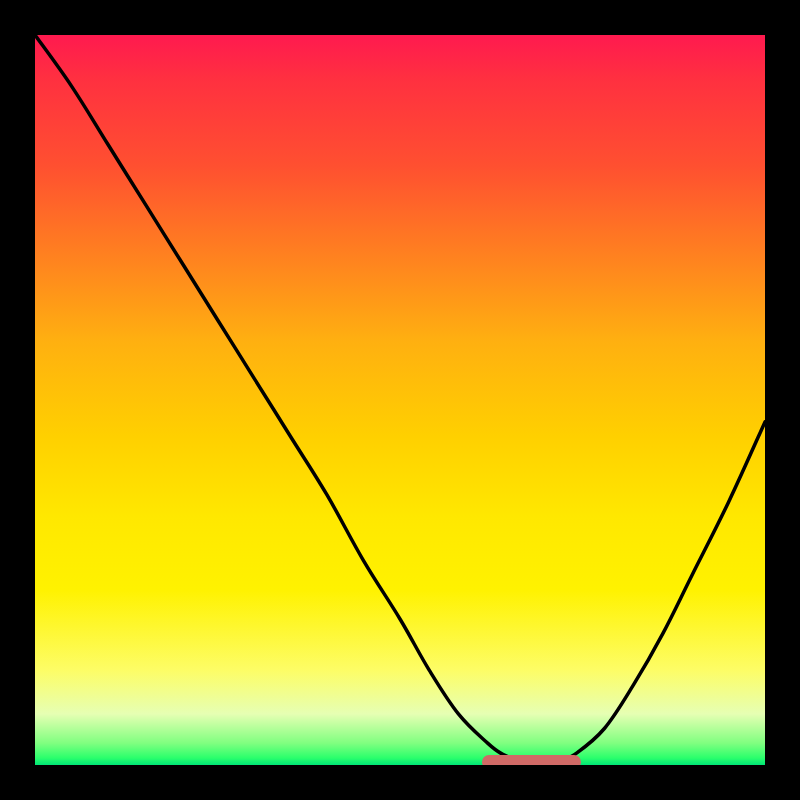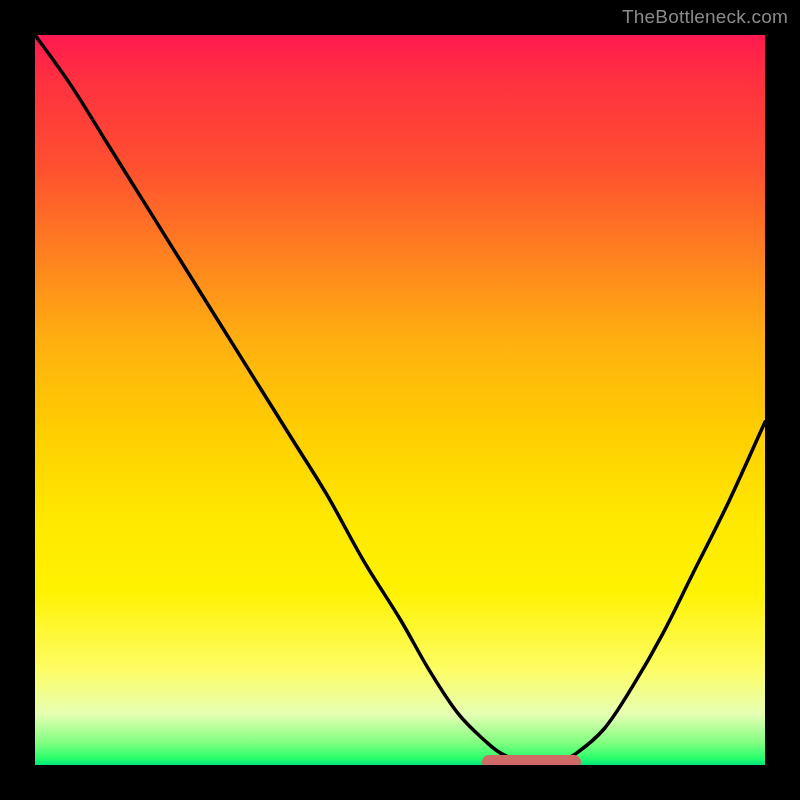--- a/index.html
+++ b/index.html
@@ -80,14 +80,13 @@
   <div class="plot">
     <div class="gradient"></div>
 
     <svg class="curve-layer" viewBox="0 0 730 730" preserveAspectRatio="none">
       <path id="curve-path" d="M 0.00 0.00 C 6.57 9.20, 23.36 31.39, 36.50 51.10 C 49.64 70.81, 59.86 88.48, 73.00 109.50 C 86.14 130.52, 96.36 146.88, 109.50 167.90 C 122.64 188.92, 132.86 205.28, 146.00 226.30 C 159.14 247.32, 169.36 263.68, 182.50 284.70 C 195.64 305.72, 205.86 322.08, 219.00 343.10 C 232.14 364.12, 242.36 380.48, 255.50 401.50 C 268.64 422.52, 278.86 437.56, 292.00 459.90 C 305.14 482.24, 315.36 503.26, 328.50 525.60 C 341.64 547.94, 353.17 564.29, 365.00 584.00 C 376.83 603.71, 383.69 618.02, 394.20 635.10 C 404.71 652.18, 412.89 665.76, 423.40 678.90 C 433.91 692.04, 444.72 700.87, 452.60 708.10 C 460.48 715.33, 461.94 716.03, 467.20 719.05 C 472.46 722.07, 476.54 723.31, 481.80 724.89 C 487.06 726.47, 491.14 727.28, 496.40 727.81 C 501.66 728.34, 505.74 728.34, 511.00 727.81 C 516.26 727.28, 520.34 726.47, 525.60 724.89 C 530.86 723.31, 532.32 724.70, 540.20 719.05 C 548.08 713.40, 558.89 705.98, 569.40 693.50 C 579.91 681.02, 588.09 666.78, 598.60 649.70 C 609.11 632.62, 617.29 618.31, 627.80 598.60 C 638.31 578.89, 645.17 563.85, 657.00 540.20 C 668.83 516.55, 680.36 494.79, 693.50 467.20 C 706.64 439.61, 723.43 401.35, 730.00 386.90" stroke="#000" stroke-width="3.5" fill="none" stroke-linecap="round" stroke-linejoin="round"></path>
     </svg>
 
     <div id="marker-el" class="marker" style="left: 446.6px; width: 99.6px; top: 720.08px;"></div>
   </div>
 
-  <div class="watermark">TheBottleneck.com</div>
 </div>
 
 </body></html>

